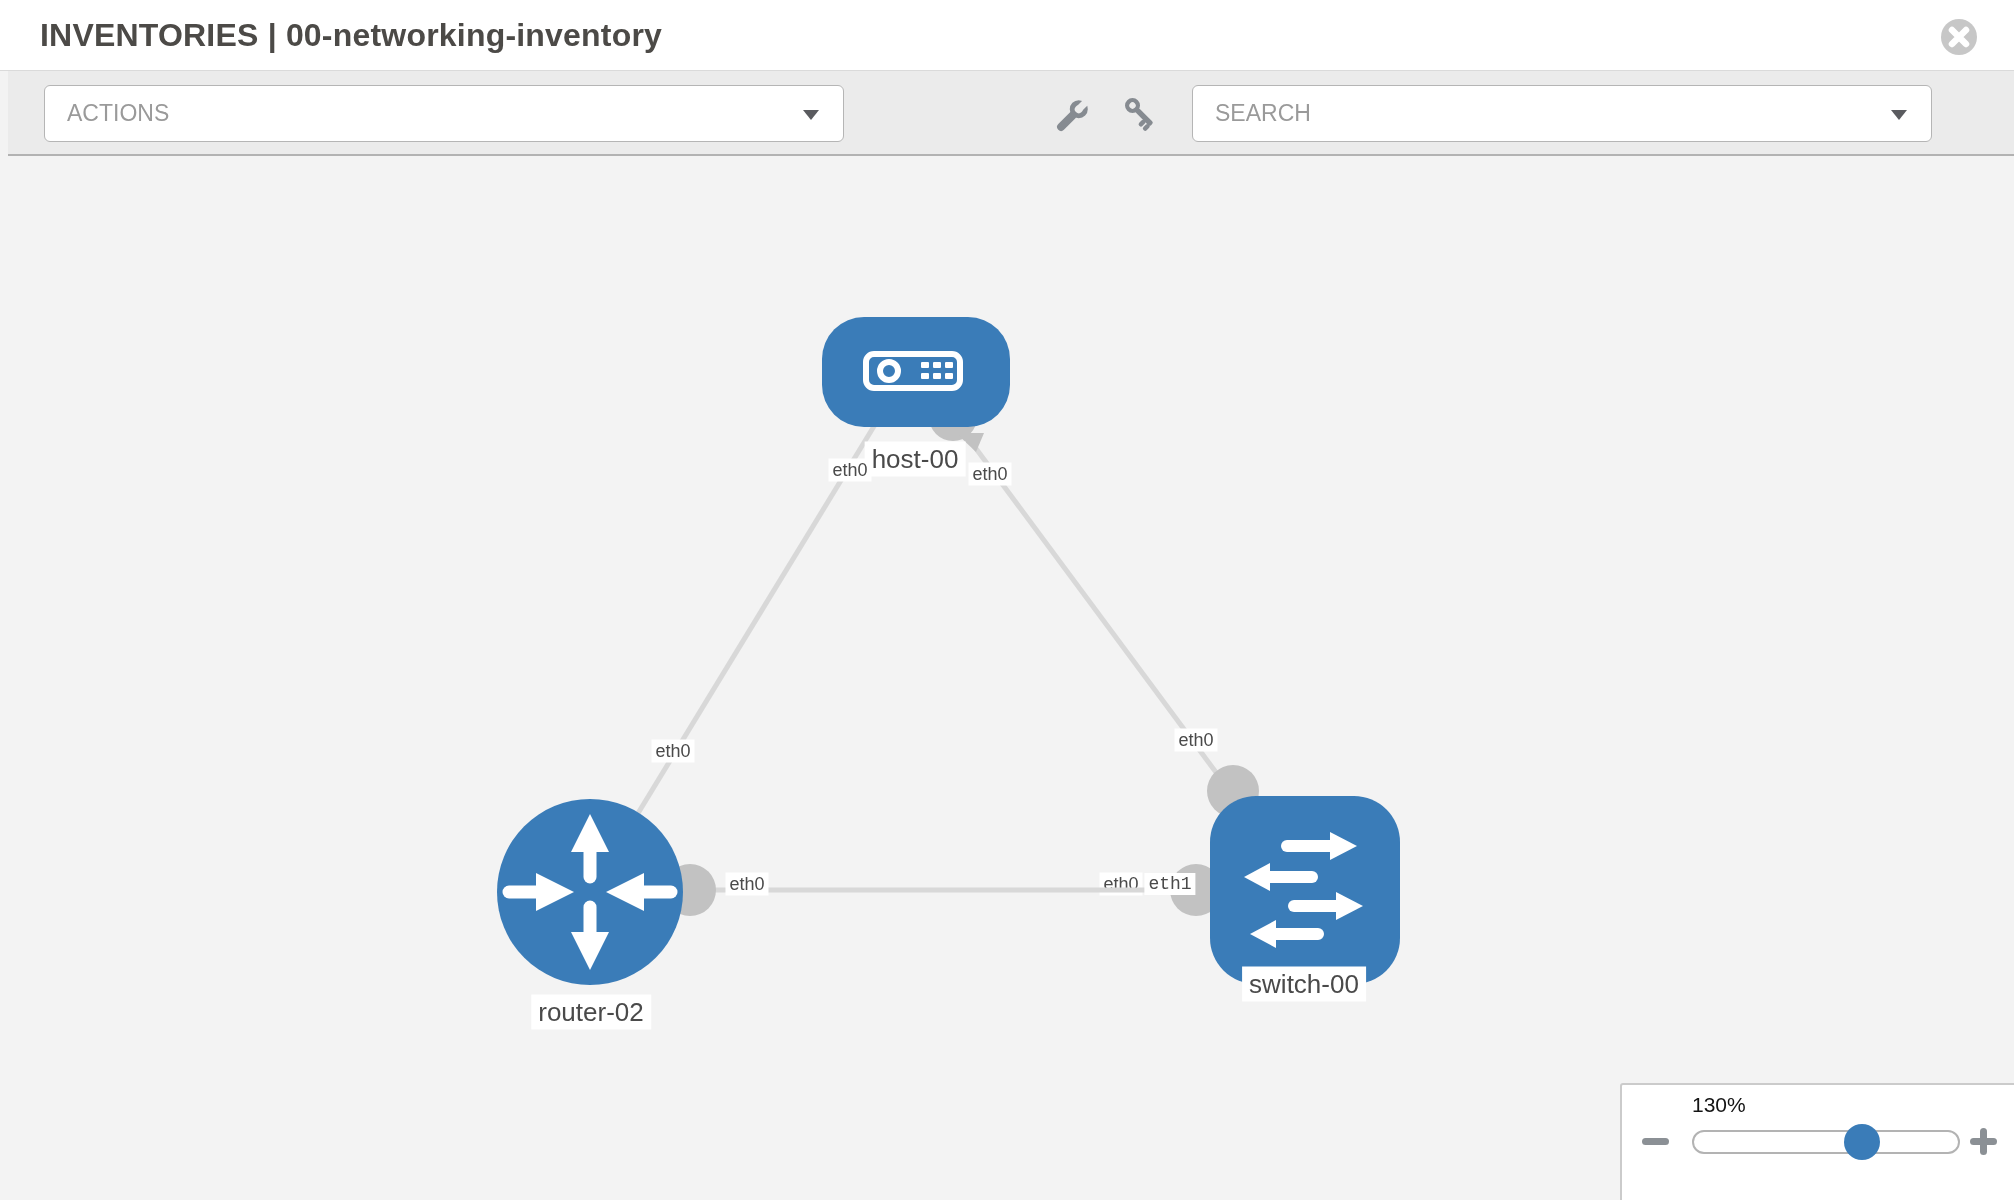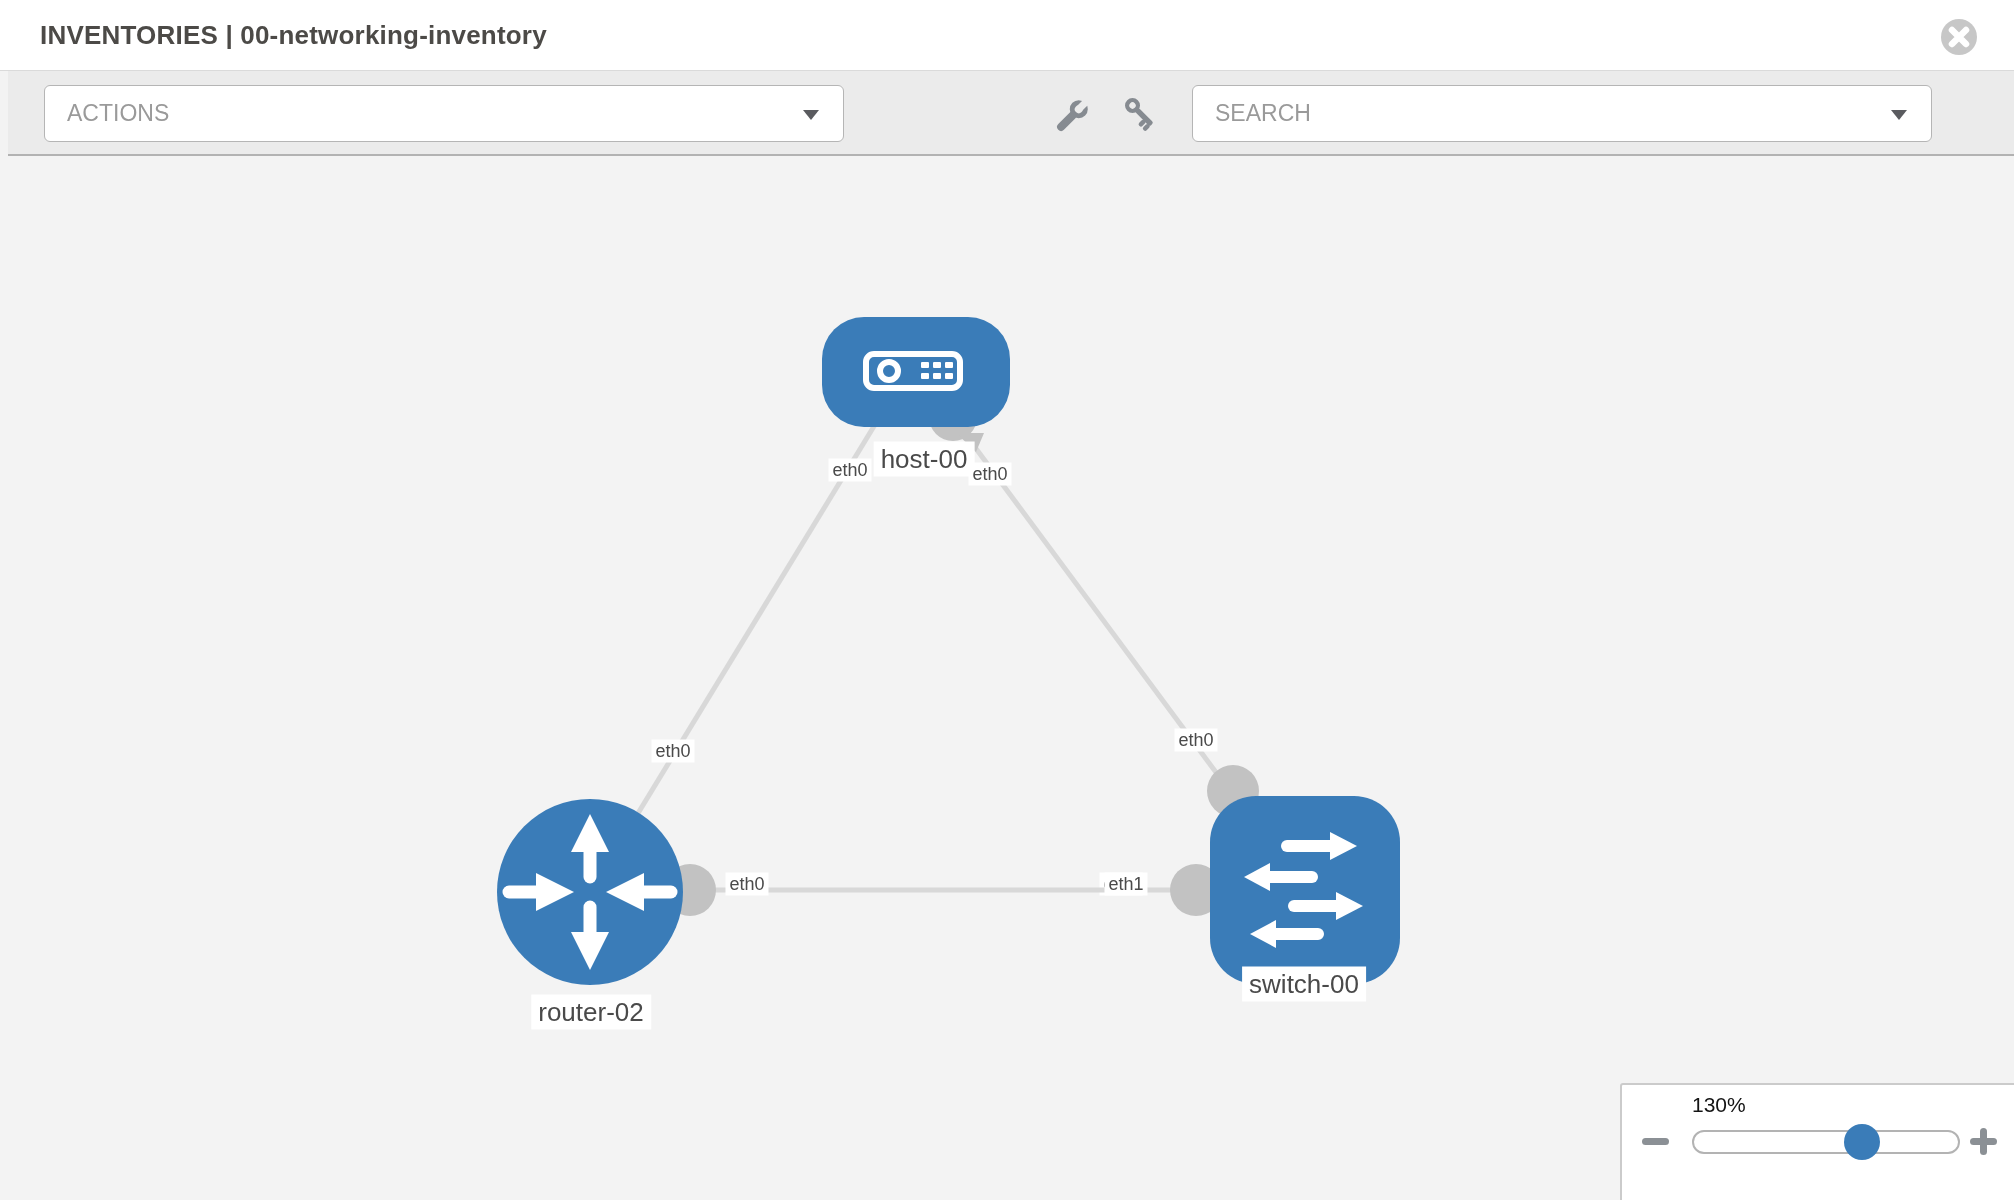--- a/index.html
+++ b/index.html
@@ -8,21 +8,21 @@
     background:#f3f3f3;
     font-family:"Liberation Sans", sans-serif;
   }
   
   .header{
     position:absolute;top:0;left:0;width:2014px;height:70px;
     background:#ffffff;border-bottom:1px solid #dadada;z-index:10;
   }
   .page-title{
     position:absolute;left:40px;top:0;height:70px;line-height:70px;
-    font-size:26px;font-weight:bold;color:#4c4a47;letter-spacing:.2px;
+    font-size:32px;font-weight:bold;color:#4c4a47;letter-spacing:.2px;
   }
   .close-btn{position:absolute;left:1940px;top:18px;width:38px;height:38px;cursor:pointer;}
   
   .toolbar{
     position:absolute;top:71px;left:8px;width:2014px;height:83px;
     background:#ebebeb;border-bottom:2px solid #b2b2b2;z-index:10;
   }
   .select-box{
     position:absolute;top:14px;height:57px;background:#fff;
     border:1px solid #b5b5b5;border-radius:6px;box-sizing:border-box;cursor:pointer;
@@ -121,27 +121,27 @@
       <line x1="1312" y1="877" x2="1268" y2="877"></line>
       <polygon points="1270,863 1270,891 1244,877" stroke="none"></polygon>
       <line x1="1294" y1="906" x2="1338" y2="906"></line>
       <polygon points="1336,892 1336,920 1363,906" stroke="none"></polygon>
       <line x1="1318" y1="934" x2="1274" y2="934"></line>
       <polygon points="1276,920 1276,948 1250,934" stroke="none"></polygon>
     </g>
   </g>
 </svg>
 
-<div class="nlabel" style="left:915px;top:459px;margin-left:9px;">host-00</div>
+<div class="nlabel" style="left:915px;top:459px;">host-00</div>
 <div class="nlabel ilabel" style="left:850px;top:470px;">eth0</div>
 <div class="nlabel ilabel" style="left:990px;top:474px;">eth0</div>
 <div class="nlabel ilabel" style="left:673px;top:751px;">eth0</div>
 <div class="nlabel ilabel" style="left:1196px;top:740px;">eth0</div>
 <div class="nlabel ilabel" style="left:747px;top:884px;">eth0</div>
-<div class="nlabel ilabel" style="left:1126px;top:884px;">eth1</div>
+<div class="nlabel ilabel" style="left:1170px;top:884px;font-family:Liberation Mono, monospace;">eth1</div>
 <div class="nlabel" style="left:591px;top:1012px;">router-02</div>
 <div class="nlabel" style="left:1304px;top:984px;">switch-00</div>
 
 <div class="zoom-panel">
   <div class="zoom-percent">130%</div>
   <div class="zoom-minus"></div>
   <div class="zoom-track"></div>
   <div class="zoom-knob"></div>
   <div class="zoom-plus">
     <div class="h"></div>

